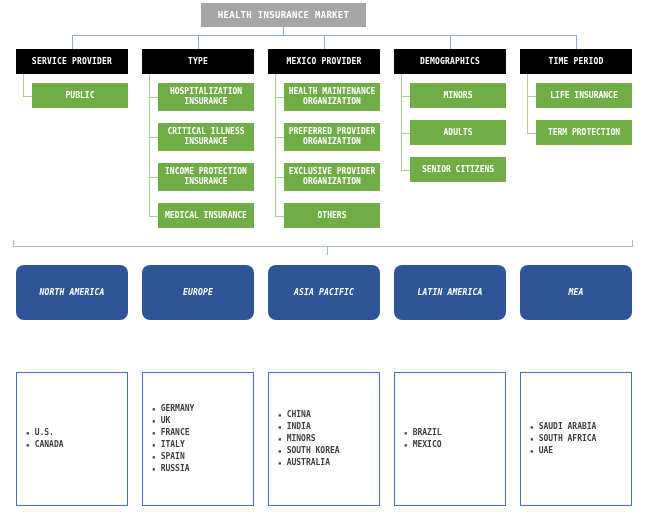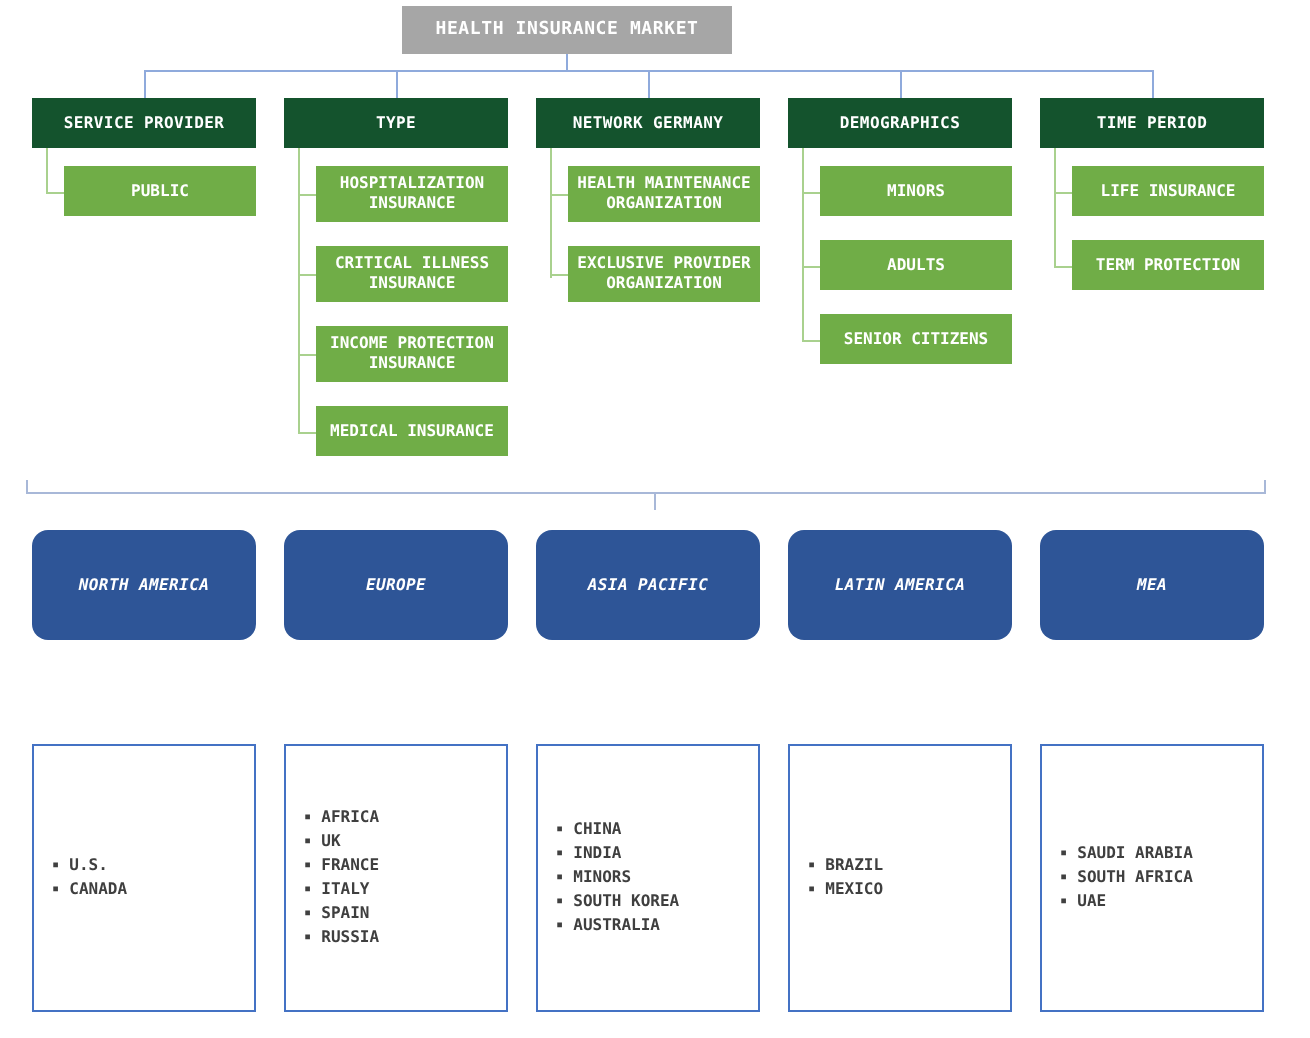--- a/index.html
+++ b/index.html
@@ -16,21 +16,21 @@
   
   .bline{position:absolute;background:#8faadc;}
   .trunk-v{left:283px;top:27px;width:1px;height:9px;}
   .trunk-h{left:72px;top:35px;width:505px;height:1px;}
   .drop{top:36px;width:1px;height:13px;}
   .d1{left:72px}.d2{left:198px}.d3{left:324px}.d4{left:450px}.d5{left:576px}
   
   .col{position:absolute;top:49px;width:112px;}
   .c1{left:16px}.c2{left:142px}.c3{left:268px}.c4{left:394px}.c5{left:520px}
   .seg-header{
-    height:25px;background:#14532d;color:#fff;font-weight:bold;font-size:8px;
+    height:25px;background:#000000;color:#fff;font-weight:bold;font-size:8px;
     display:flex;align-items:center;justify-content:center;text-align:center;letter-spacing:.2px;
   }
   .children{position:relative;margin:9px 0 0 16px;width:96px;}
   .children::before{
     content:"";position:absolute;left:-9px;top:-9px;bottom:12px;width:1px;background:#a9d18e;
   }
   .child{
     position:relative;min-height:25px;box-sizing:border-box;padding:4px 2px;
     margin-bottom:12px;background:#70ad47;color:#fff;font-size:8px;font-weight:bold;
     line-height:10px;display:flex;align-items:center;justify-content:center;text-align:center;
@@ -93,24 +93,26 @@
     <div class="seg-header">TYPE</div>
     <div class="children">
       <div class="child">HOSPITALIZATION INSURANCE</div>
       <div class="child">CRITICAL ILLNESS INSURANCE</div>
       <div class="child">INCOME PROTECTION INSURANCE</div>
       <div class="child">MEDICAL INSURANCE</div>
     </div>
   </div>
 
   <div class="col c3">
-    <div class="seg-header">NETWORK GERMANY</div>
+    <div class="seg-header">MEXICO PROVIDER</div>
     <div class="children">
       <div class="child">HEALTH MAINTENANCE ORGANIZATION</div>
+      <div class="child">PREFERRED PROVIDER ORGANIZATION</div>
       <div class="child">EXCLUSIVE PROVIDER ORGANIZATION</div>
+      <div class="child">OTHERS</div>
     </div>
   </div>
 
   <div class="col c4">
     <div class="seg-header">DEMOGRAPHICS</div>
     <div class="children">
       <div class="child">MINORS</div>
       <div class="child">ADULTS</div>
       <div class="child">SENIOR CITIZENS</div>
     </div>
@@ -142,21 +144,21 @@
       </li>
     <li>
         <span class="bullet">▪</span>
         <span>CANADA</span>
       </li>
   </ul>
 
   <ul class="clist c2">
     <li>
         <span class="bullet">▪</span>
-        <span>AFRICA</span>
+        <span>GERMANY</span>
       </li>
     <li>
         <span class="bullet">▪</span>
         <span>UK</span>
       </li>
     <li>
         <span class="bullet">▪</span>
         <span>FRANCE</span>
       </li>
     <li>

